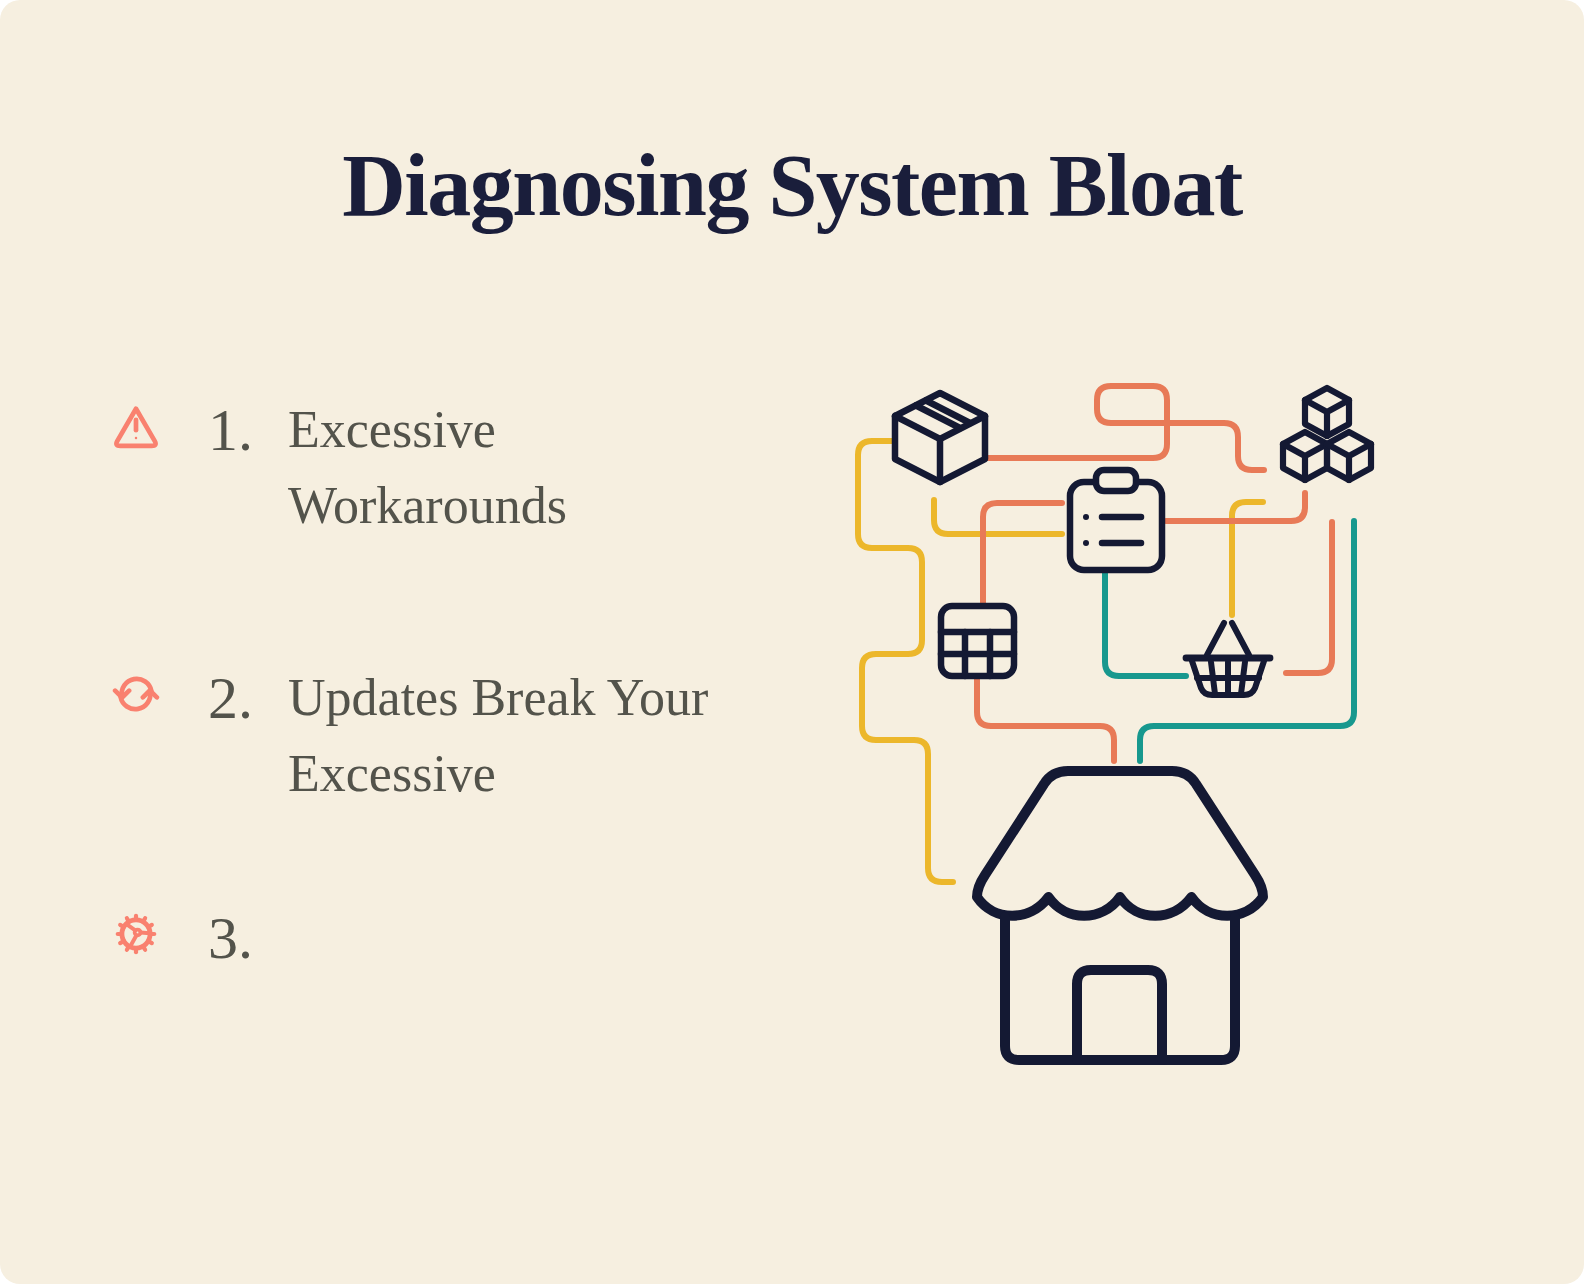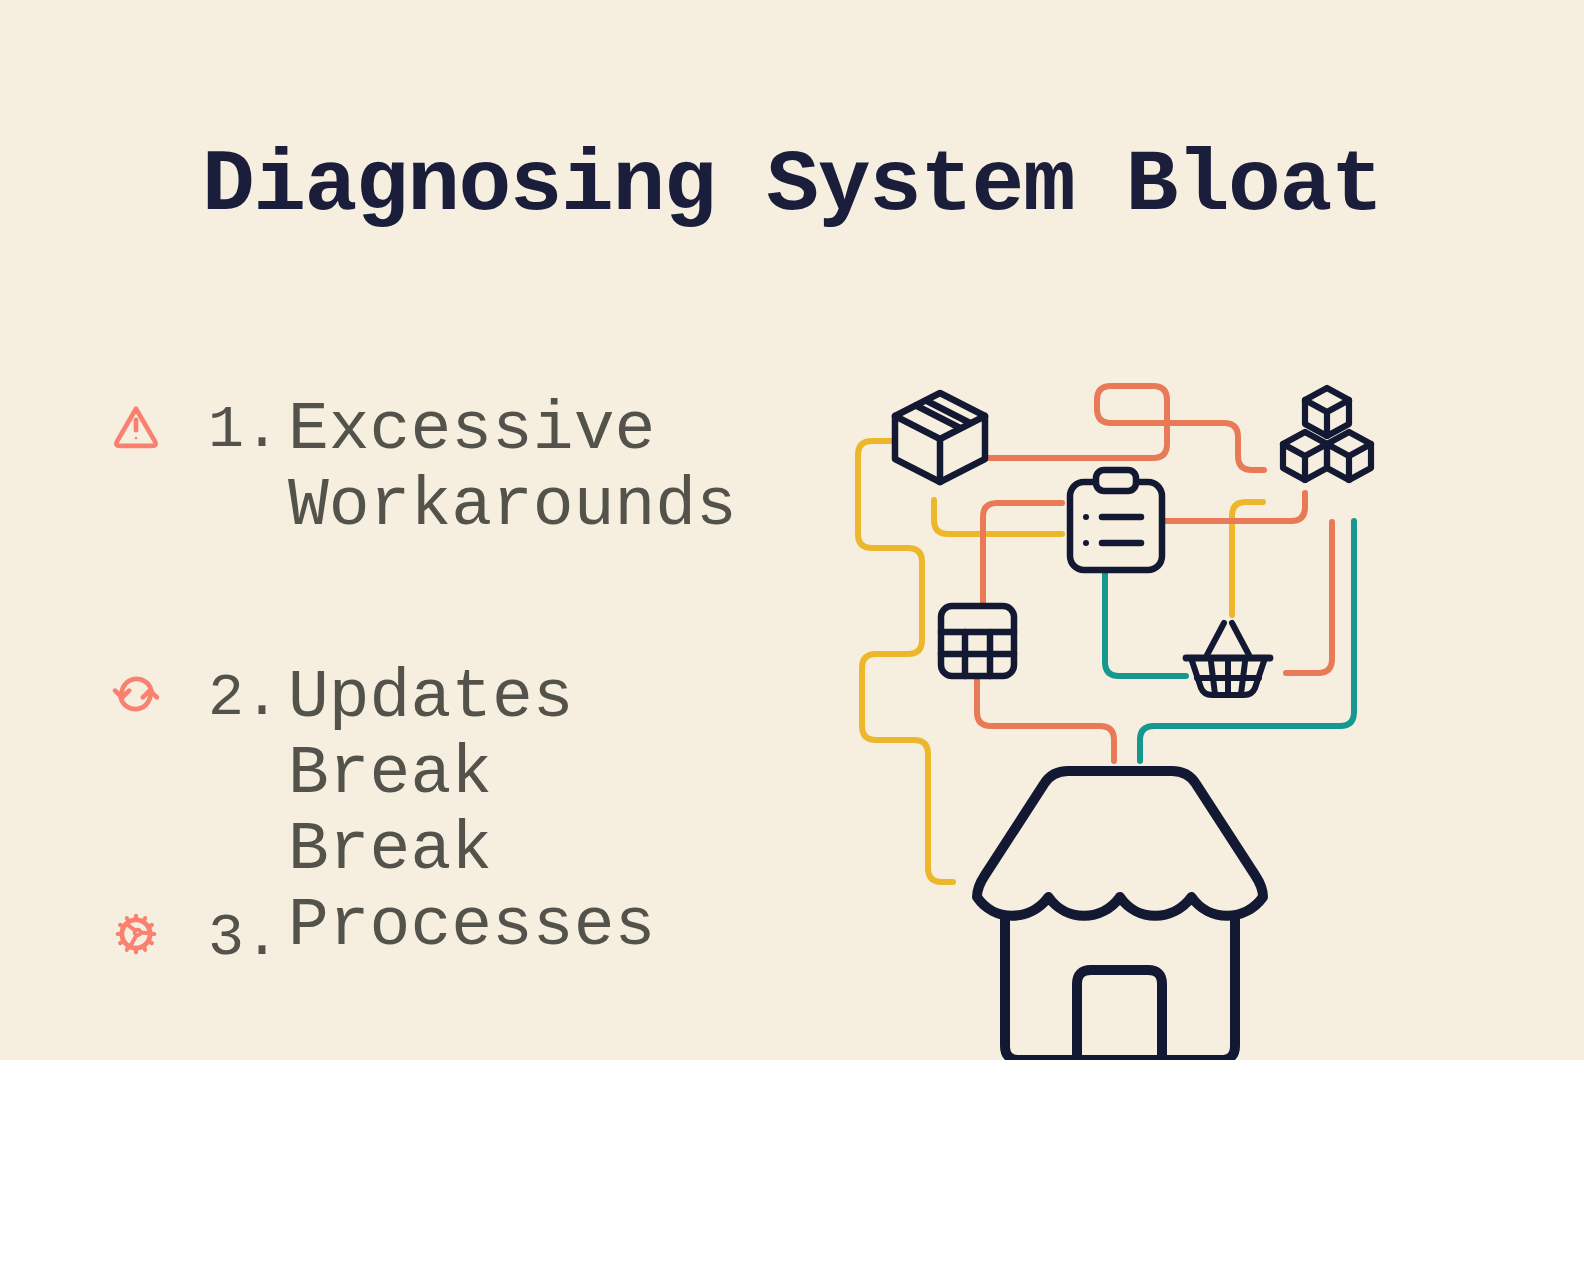--- a/index.html
+++ b/index.html
@@ -1,21 +1,22 @@
 <!DOCTYPE html>
 <html><head>
 <meta charset="utf-8">
 <style>
   html,body{margin:0;padding:0;}
   .canvas{
     position:relative;
-    width:1584px;height:1060px;
+    width:1584px;height:1284px;
     background:#F6EFE0;
     overflow:hidden;
-    font-family:Liberation Mono, monospace;
+    font-family:Liberation Serif, serif;
+    border-radius:20px;
   }
   .title{
     position:absolute;
     top:142px;left:0;width:1584px;
     margin:0;
     text-align:center;
     font-size:88px;
     font-weight:bold;
     letter-spacing:-1.5px;
     color:#1A1E3B;
@@ -42,21 +43,21 @@
     margin-left:48px;
     font-size:60px;
     line-height:76px;
     font-weight:500;
     color:#53534B;
     flex:0 0 auto;
   }
   .txt{
     display:block;
     width:440px;
-    font-size:68px;
+    font-size:52px;
     line-height:76px;
     font-weight:500;
     color:#53534B;
   }
   .illus{
     position:absolute;
     left:830px;top:370px;
     width:580px;height:710px;
   }
 </style>
@@ -84,21 +85,21 @@
     <div class="row row-2">
       <span class="li-icon">
         <svg viewBox="0 0 46 46" width="48" height="48" fill="none" stroke="#F9816F" stroke-width="4.5" stroke-linecap="round" stroke-linejoin="round">
           <path d="M 9.5,25.5 A 14,14 0 0 1 37.8,20.2"></path>
           <path d="M 3,19.8 L 9.7,26.3 L 16.4,19.8"></path>
           <path d="M 36.5,20.5 A 14,14 0 0 1 8.2,25.8"></path>
           <path d="M 29.6,26.2 L 36.3,19.7 L 43,26.2"></path>
         </svg>
       </span>
       <span class="num">2.</span>
-      <span class="txt">Updates Break Break Processes</span>
+      <span class="txt">Updates Break Your Excessive</span>
     </div>
 
     <div class="row row-3">
       <span class="li-icon">
         <svg viewBox="0 0 46 46" width="48" height="48" fill="none" stroke="#F9816F" stroke-width="4.6" stroke-linecap="round" stroke-linejoin="round">
           <circle cx="23" cy="23" r="13.5"></circle>
           <g stroke-width="4">
             <line x1="36.5" y1="23" x2="40.5" y2="23"></line>
             <line x1="34.69" y1="16.25" x2="38.16" y2="14.25"></line>
             <line x1="29.75" y1="11.31" x2="31.75" y2="7.84"></line>

